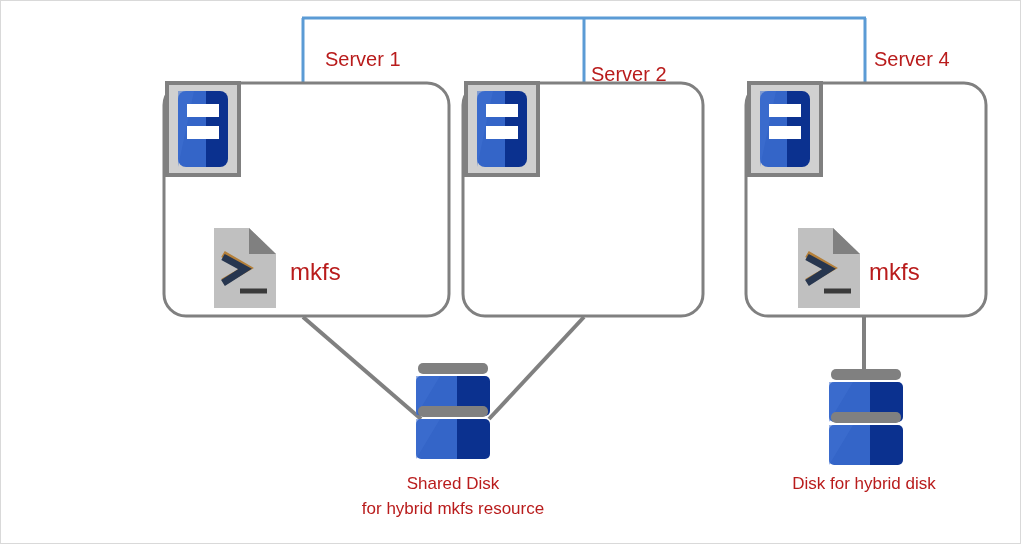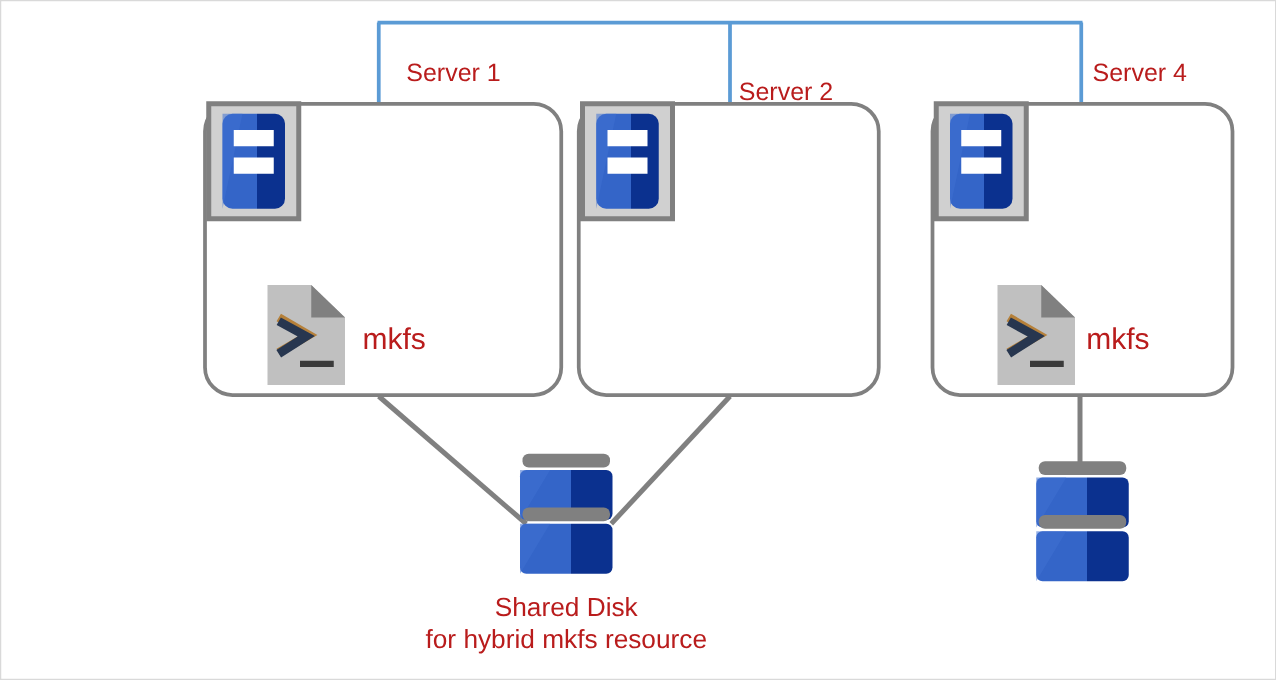--- a/index.html
+++ b/index.html
@@ -33,21 +33,21 @@
     white-space: pre;
     line-height: 1.30;
   }
   .server-label {
     font-size: 20px;
   }
   .mkfs-label {
     font-size: 24px;
   }
   .disk-caption {
-    font-size: 21px;
+    font-size: 17px;
     text-align: center;
   }
 </style>
 </head>
 <body>
 
 <div id="canvas">
 
   <svg id="vector-layer" viewBox="0 0 1021 544">
     <defs>
@@ -149,14 +149,15 @@
   <div class="txt server-label" style="left:324px; top:45px;">Server 1</div>
   <div class="txt server-label" style="left:590px; top:60px;">Server 2</div>
   <div class="txt server-label" style="left:873px; top:45px;">Server 4</div>
 
   <div class="txt mkfs-label" style="left:289px; top:255px;">mkfs</div>
   <div class="txt mkfs-label" style="left:868px; top:255px;">mkfs</div>
 
   <div class="txt disk-caption" style="left:282px; top:472px; width:340px;">Shared Disk</div>
   <div class="txt disk-caption" style="left:282px; top:497px; width:340px;">for hybrid mkfs resource</div>
 
+  <div class="txt disk-caption" style="left:733px; top:472px; width:260px;">Disk for hybrid disk</div>
 
 </div>
 
 </body></html>

